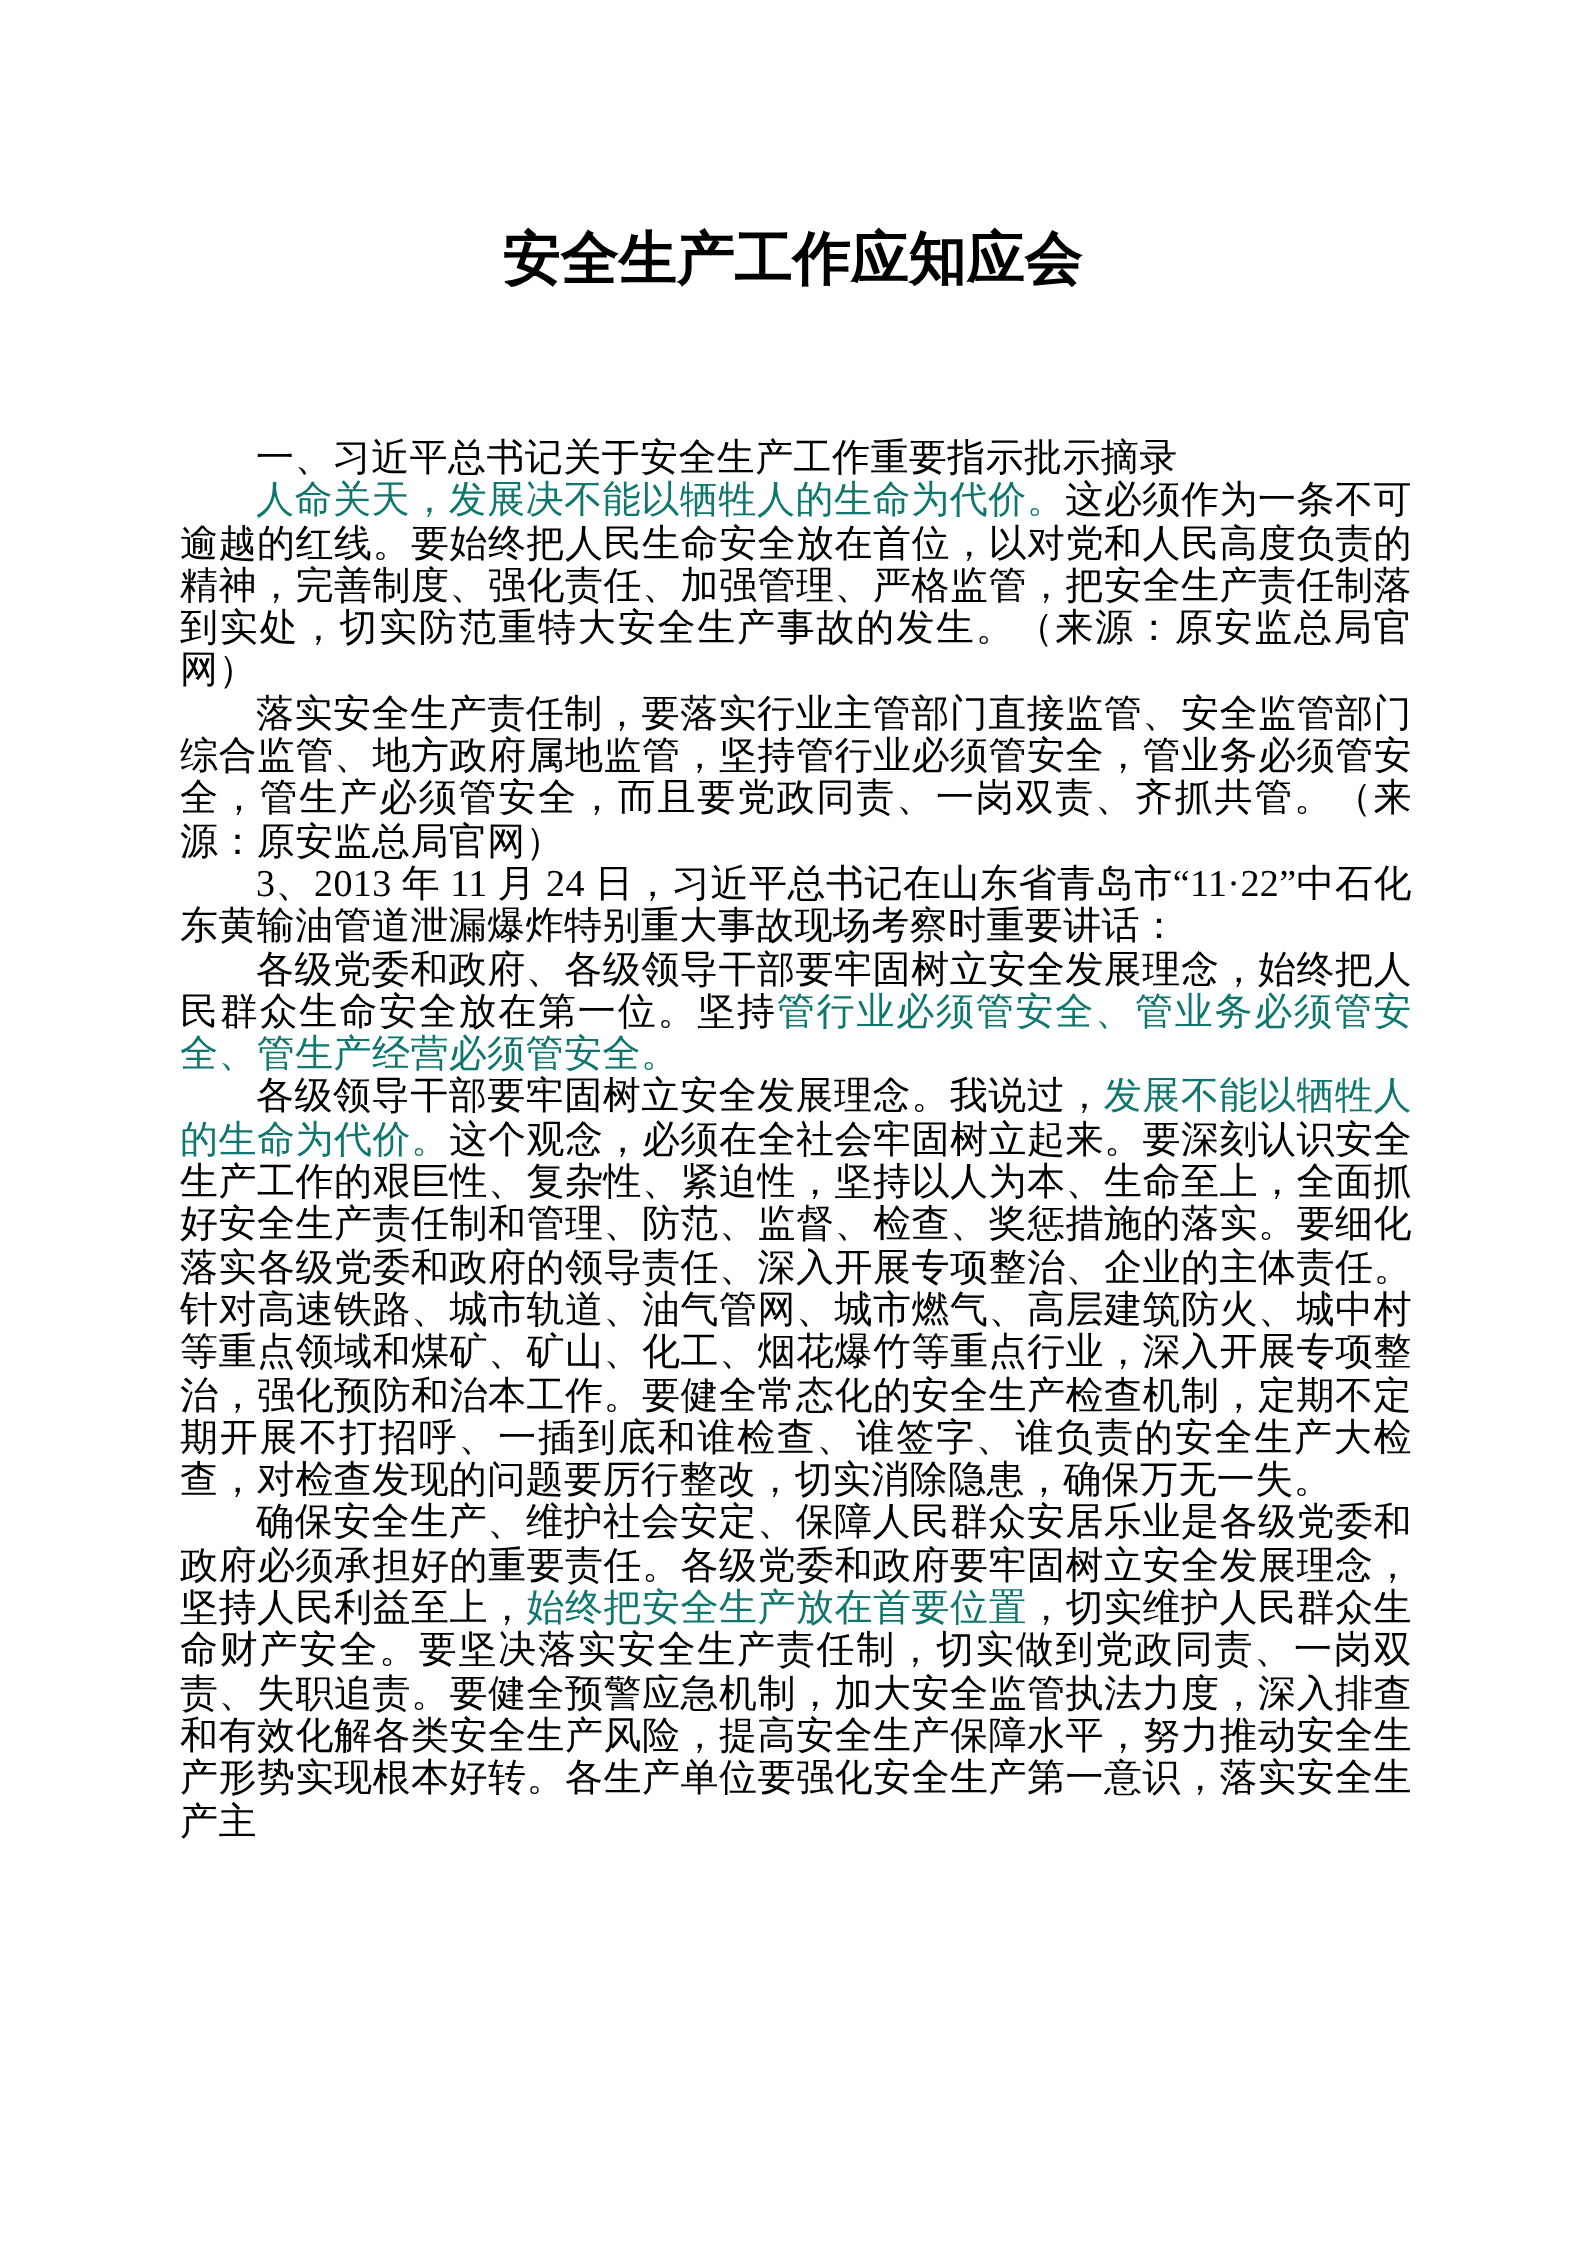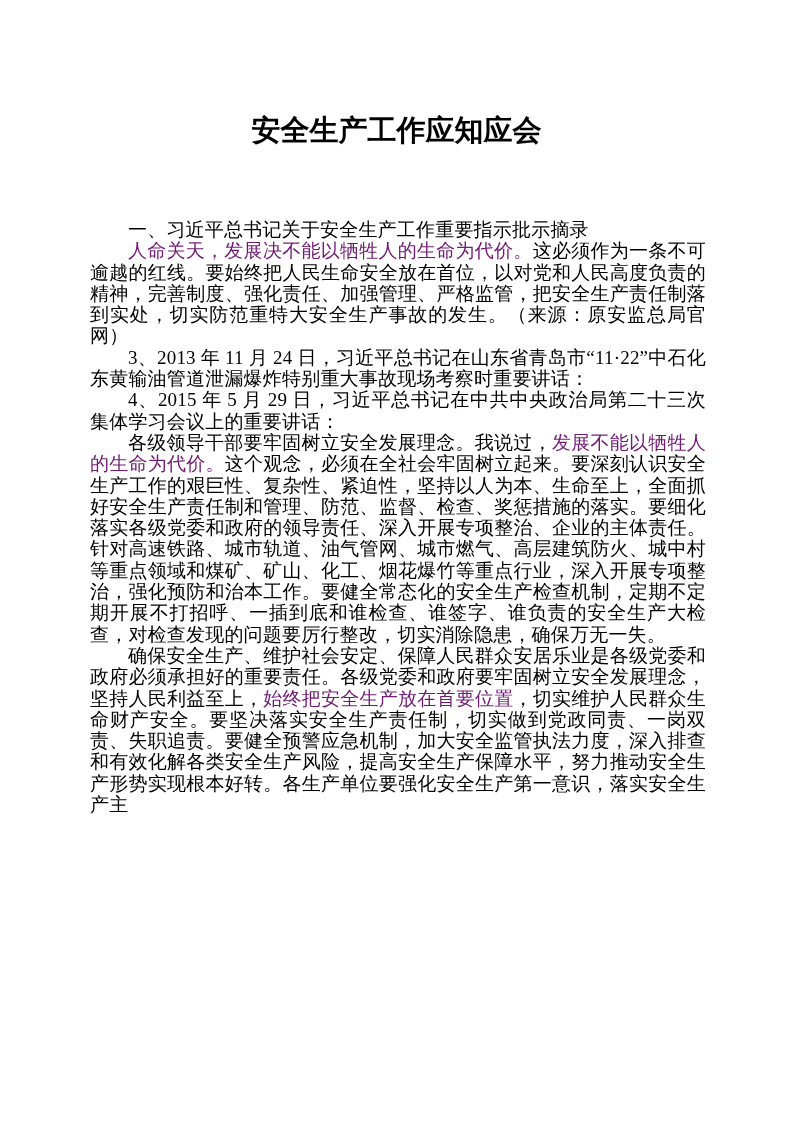--- a/index.html
+++ b/index.html
@@ -42,29 +42,30 @@
     letter-spacing: 0.2px;
     margin-top: 31px;
   }
   .para {
     margin: 0;
     padding: 0;
     text-indent: 2em;
     word-break: break-all;
   }
   .run-red {
-    color: #701a75;
+    color: #0f766e;
   }
 </style>
 </head>
 <body>
 
 <div class="page">
   <h1 class="doc-title">安全生产工作应知应会</h1>
   <div class="doc-body" id="doc-body">
       <p class="para"><span>一、习近平总书记关于安全生产工作重要指示批示摘录</span></p>
       <p class="para"><span class="run-red">人命关天，发展决不能以牺牲人的生命为代价。</span><span>这必须作为一条不可逾越的红线。要始终把人民生命安全放在首位，以对党和人民高度负责的精神，完善制度、强化责任、加强管理、严格监管，把安全生产责任制落到实处，切实防范重特大安全生产事故的发生。（来源：原安监总局官网）</span></p>
+      <p class="para"><span>落实安全生产责任制，要落实行业主管部门直接监管、安全监管部门综合监管、地方政府属地监管，坚持管行业必须管安全，管业务必须管安全，管生产必须管安全，而且要党政同责、一岗双责、齐抓共管。（来源：原安监总局官网）</span></p>
       <p class="para"><span>3、2013 年 11 月 24 日，习近平总书记在山东省青岛市“11·22”中石化东黄输油管道泄漏爆炸特别重大事故现场考察时重要讲话：</span></p>
-      <p class="para"><span>4、2015 年 5 月 29 日，习近平总书记在中共中央政治局第二十三次集体学习会议上的重要讲话：</span></p>
+      <p class="para"><span>各级党委和政府、各级领导干部要牢固树立安全发展理念，始终把人民群众生命安全放在第一位。坚持</span><span class="run-red">管行业必须管安全、管业务必须管安全、管生产经营必须管安全。</span></p>
       <p class="para"><span>各级领导干部要牢固树立安全发展理念。我说过，</span><span class="run-red">发展不能以牺牲人的生命为代价。</span><span>这个观念，必须在全社会牢固树立起来。要深刻认识安全生产工作的艰巨性、复杂性、紧迫性，坚持以人为本、生命至上，全面抓好安全生产责任制和管理、防范、监督、检查、奖惩措施的落实。要细化落实各级党委和政府的领导责任、深入开展专项整治、企业的主体责任。针对高速铁路、城市轨道、油气管网、城市燃气、高层建筑防火、城中村等重点领域和煤矿、矿山、化工、烟花爆竹等重点行业，深入开展专项整治，强化预防和治本工作。要健全常态化的安全生产检查机制，定期不定期开展不打招呼、一插到底和谁检查、谁签字、谁负责的安全生产大检查，对检查发现的问题要厉行整改，切实消除隐患，确保万无一失。</span></p>
       <p class="para"><span>确保安全生产、维护社会安定、保障人民群众安居乐业是各级党委和政府必须承担好的重要责任。各级党委和政府要牢固树立安全发展理念，坚持人民利益至上，</span><span class="run-red">始终把安全生产放在首要位置</span><span>，切实维护人民群众生命财产安全。要坚决落实安全生产责任制，切实做到党政同责、一岗双责、失职追责。要健全预警应急机制，加大安全监管执法力度，深入排查和有效化解各类安全生产风险，提高安全生产保障水平，努力推动安全生产形势实现根本好转。各生产单位要强化安全生产第一意识，落实安全生产主</span></p>
     </div>
 </div>
 
 </body></html>

